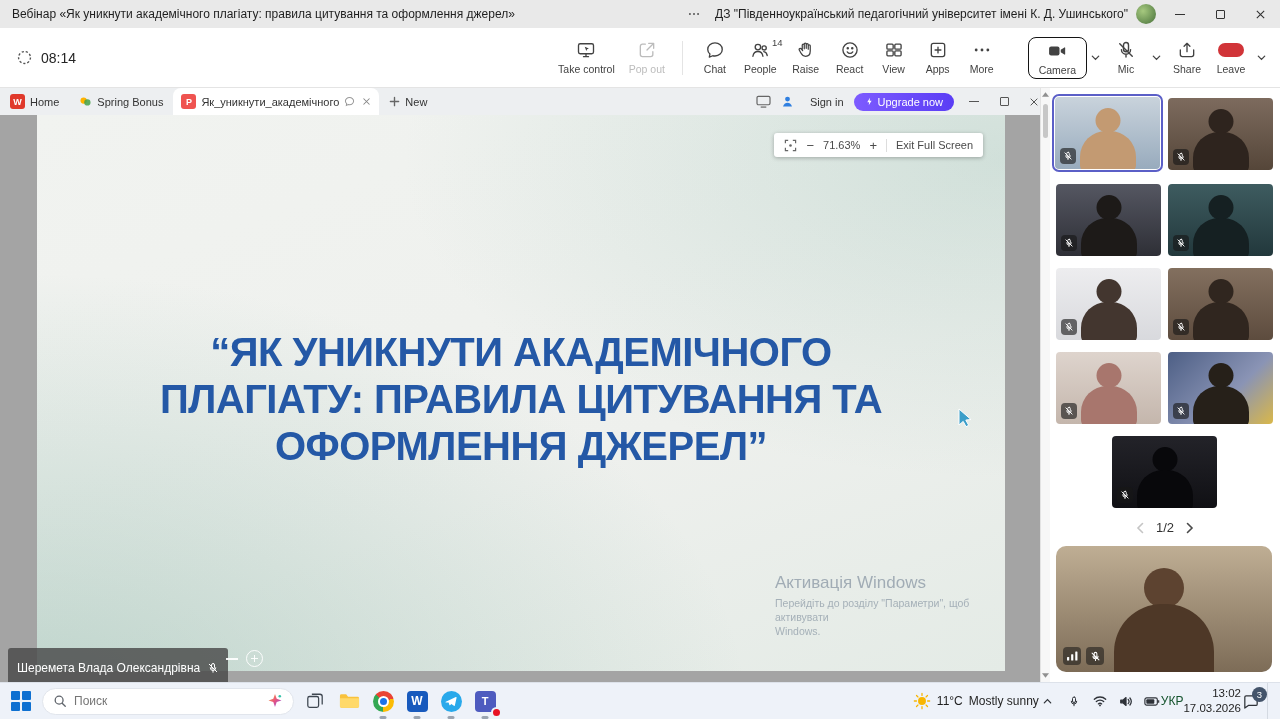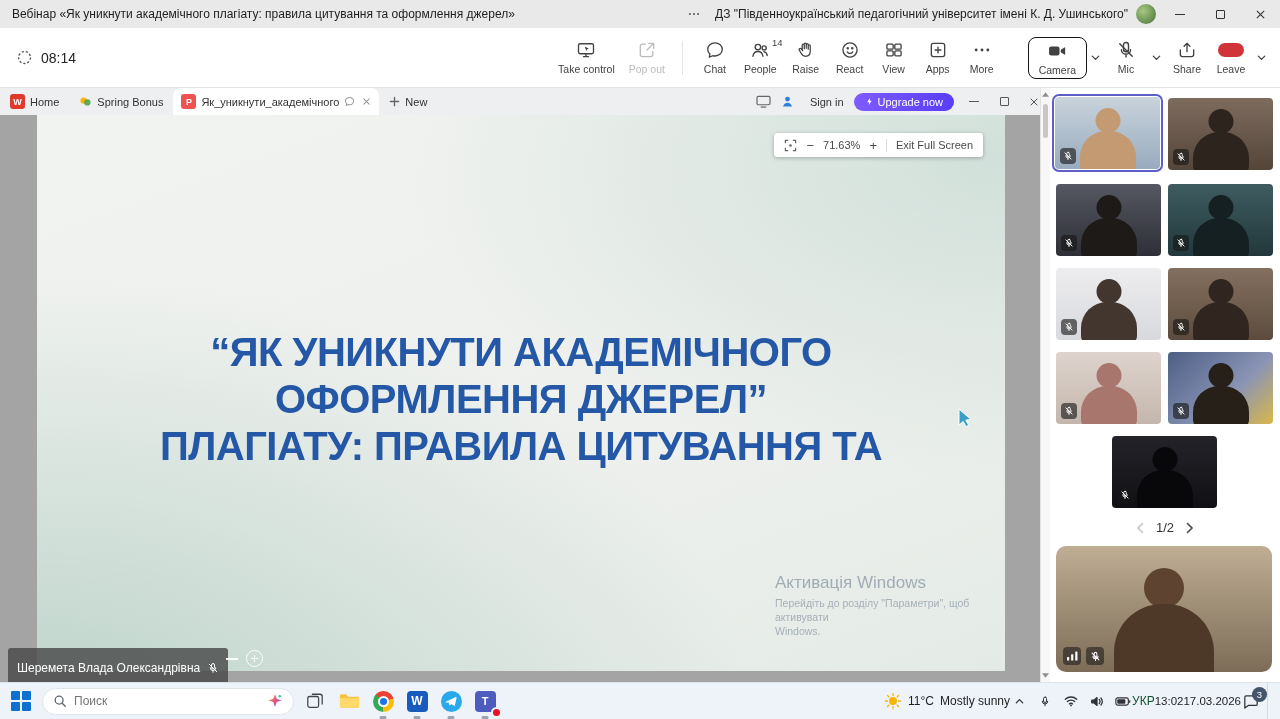--- a/index.html
+++ b/index.html
@@ -141,21 +141,21 @@
     font-weight:bold;display:flex;align-items:center;justify-content:center;position:relative}
   .reddot{position:absolute;right:-4px;bottom:-4px;width:11px;height:11px;border-radius:50%;
     background:#e81123;border:2px solid #eef2f9}
   .running::after{content:"";position:absolute;left:50%;bottom:-5px;transform:translateX(-50%);
     width:7px;height:3px;border-radius:2px;background:#9aa4b1}
   .tb-rightside{margin-left:auto;display:flex;align-items:center;padding-right:2px}
   .weather{display:flex;align-items:center;gap:6px;font-size:12px;color:#1f1f1f;cursor:pointer}
   .tray{display:flex;align-items:center;gap:8px;color:#2e3238}
   .tray .tb-ic{width:18px;height:22px}
   .lang{font-size:12px;color:#14532d;cursor:pointer}
-  .clock{display:flex;flex-direction:row;align-items:flex-end;font-size:11.5px;color:#1f1f1f;
+  .clock{display:flex;flex-direction:column;align-items:flex-end;font-size:11.5px;color:#1f1f1f;
     line-height:1.3;cursor:pointer}
   .notif{position:relative;margin:0 6px 0 2px;display:flex;cursor:pointer}
   .nbadge{position:absolute;top:-7px;right:-8px;min-width:15px;height:15px;border-radius:8px;
     background:#44546a;color:#fff;font-size:9.5px;display:flex;align-items:center;justify-content:center;padding:0 3px}
   .show-desk{width:3px;height:37px;border-left:1px solid #d4dae2;margin-left:2px}
 </style>
 </head>
 <body>
 
 <div class="screen">
@@ -384,22 +384,22 @@
           </svg>
         <span class="zb-btn">−</span>
         <span>71.63%</span>
         <span class="zb-btn">+</span>
         <span class="zb-div"></span>
         <span>Exit Full Screen</span>
       </div>
 
       <div class="slide-title">
         <div>“ЯК УНИКНУТИ АКАДЕМІЧНОГО</div>
+        <div>ПЛАГІАТУ: ПРАВИЛА ЦИТУВАННЯ ТА</div>
         <div>ОФОРМЛЕННЯ ДЖЕРЕЛ”</div>
-        <div>ПЛАГІАТУ: ПРАВИЛА ЦИТУВАННЯ ТА</div>
       </div>
 
       <div class="wm">
         <div class="wm-t">Активація Windows</div>
         <div class="wm-s">
           <span>Перейдіть до розділу "Параметри", щоб активувати</span><br>
           <span>Windows.</span>
         </div>
       </div>
     </div>

